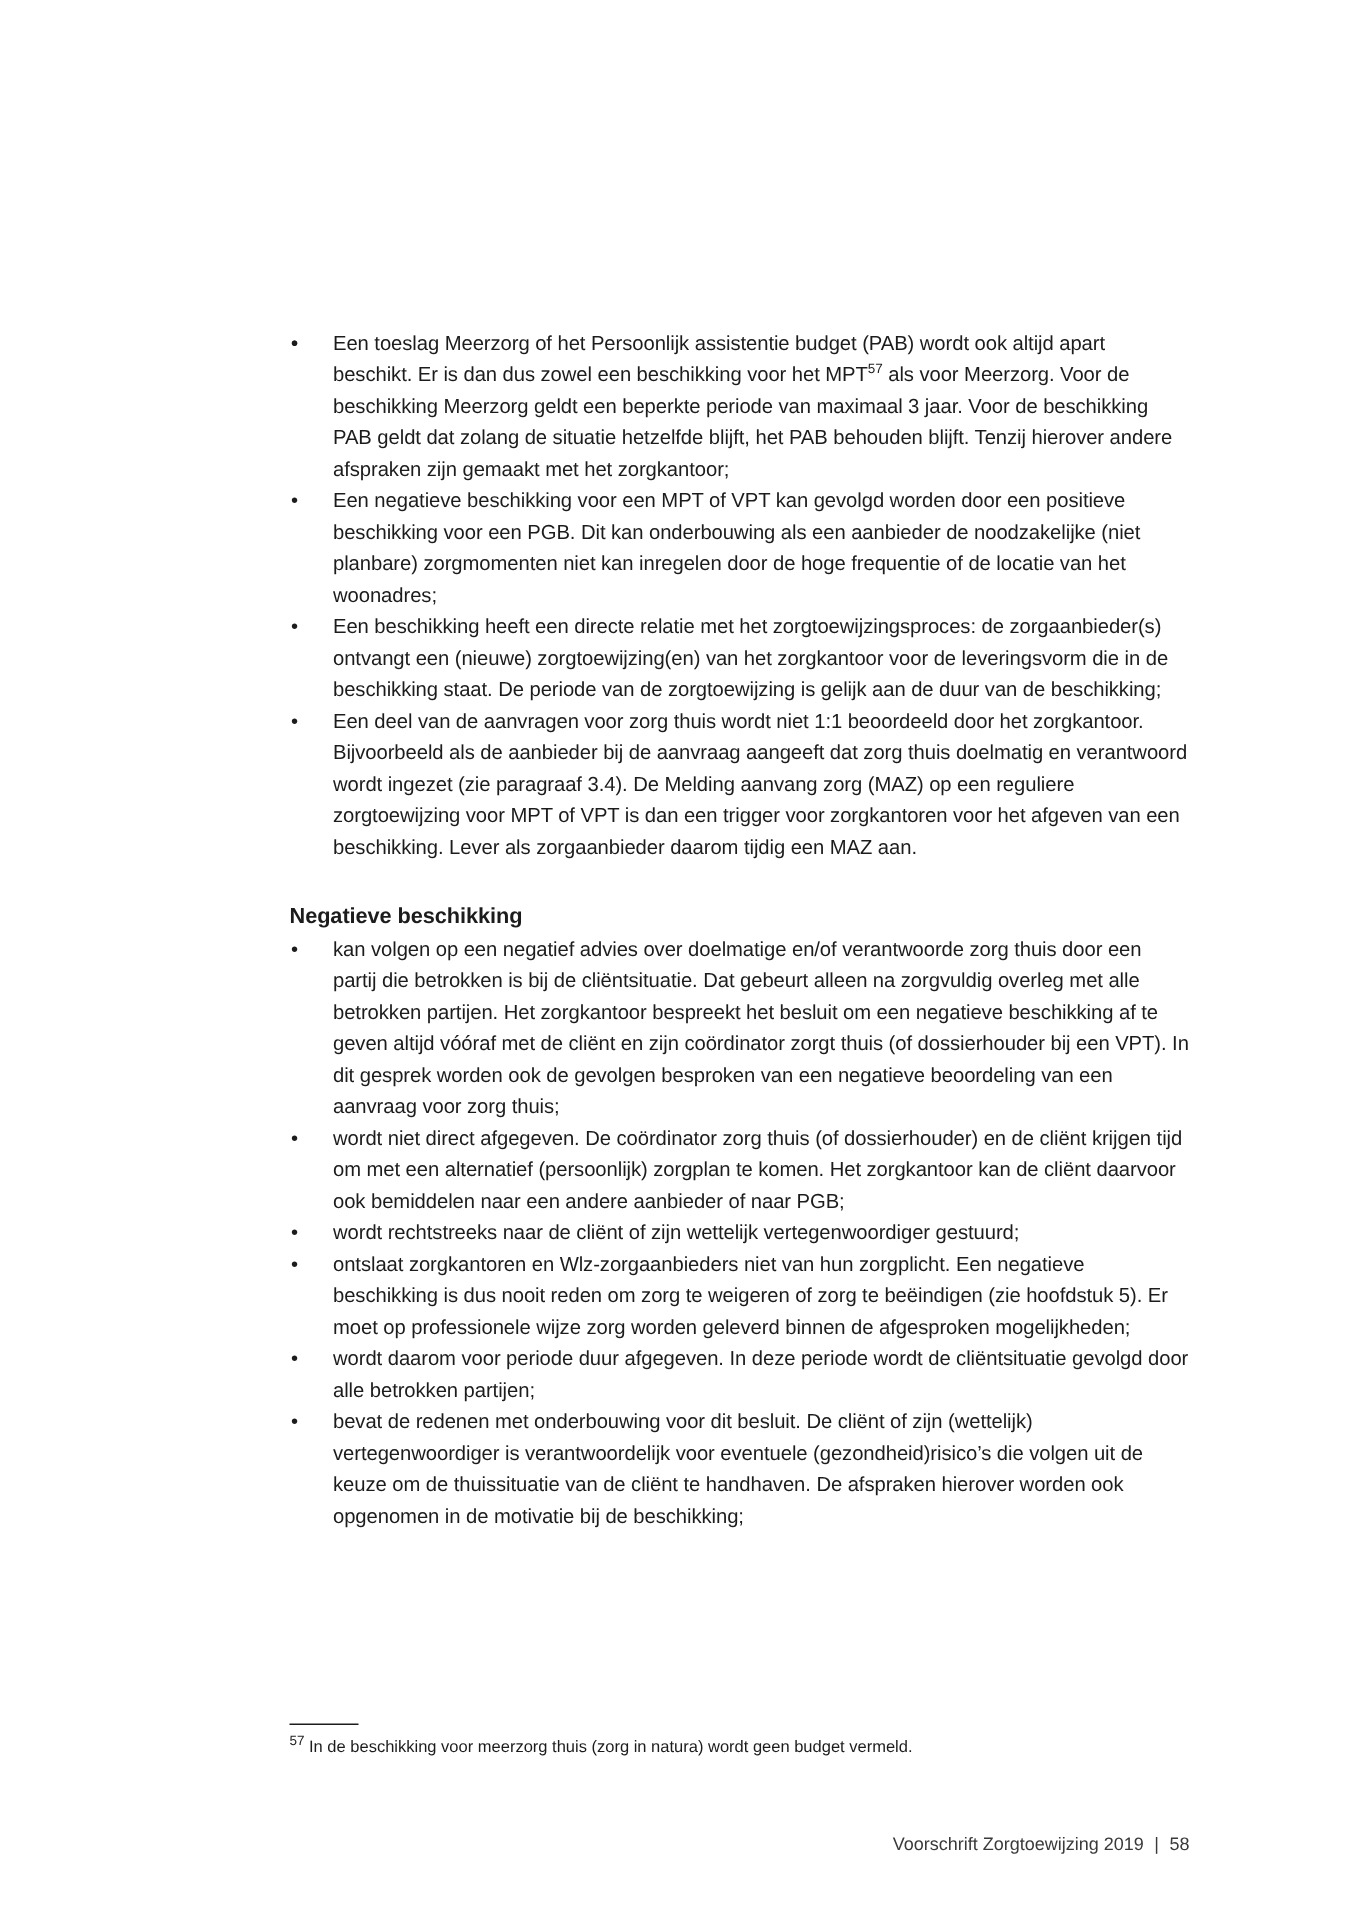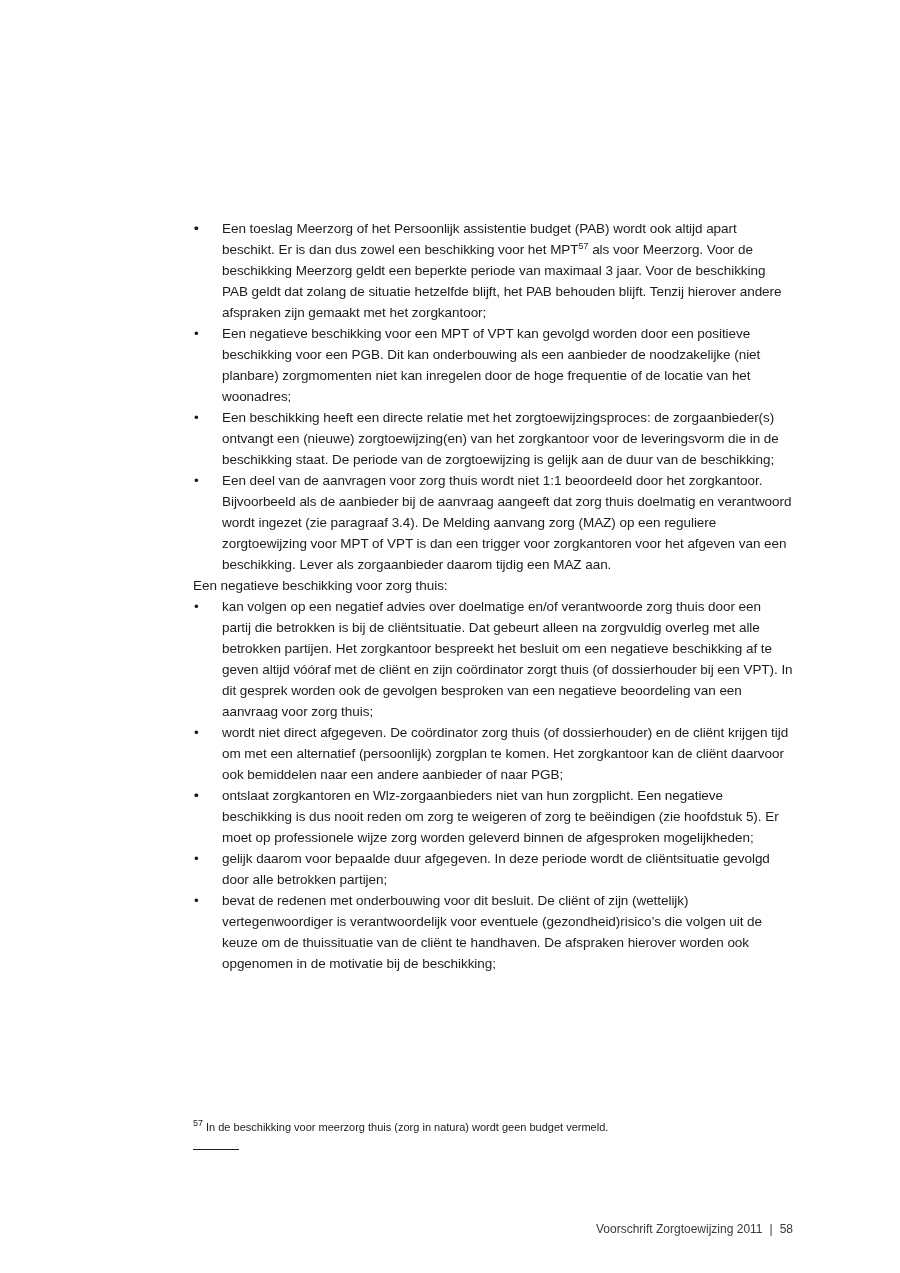--- a/index.html
+++ b/index.html
@@ -61,21 +61,21 @@
   .footnote-sep {
     position: absolute;
     left: 193px;
     top: 1149px;
     width: 46px;
     border-top: 1.4px solid #1c1c1c;
   }
   .footnote {
     position: absolute;
     left: 193px;
-    top: 1120px;
+    top: 1158px;
     width: 600px;
     font-size: 11px;
     line-height: 15px;
     color: #1c1c1c;
   }
   .footnote .fn-text {
     margin-left: 3px;
   }
   .footer {
     position: absolute;
@@ -111,53 +111,54 @@
       <li>
         <span class="bullet-dot">•</span>
         <span>Een beschikking heeft een directe relatie met het zorgtoewijzingsproces: de zorgaanbieder(s) ontvangt een (nieuwe) zorgtoewijzing(en) van het zorgkantoor voor de leveringsvorm die in de beschikking staat. De periode van de zorgtoewijzing is gelijk aan de duur van de beschikking;</span>
       </li>
       <li>
         <span class="bullet-dot">•</span>
         <span>Een deel van de aanvragen voor zorg thuis wordt niet 1:1 beoordeeld door het zorgkantoor. Bijvoorbeeld als de aanbieder bij de aanvraag aangeeft dat zorg thuis doelmatig en verantwoord wordt ingezet (zie paragraaf 3.4). De Melding aanvang zorg (MAZ) op een reguliere zorgtoewijzing voor MPT of VPT is dan een trigger voor zorgkantoren voor het afgeven van een beschikking. Lever als zorgaanbieder daarom tijdig een MAZ aan.</span>
       </li>
     </ul>
 
-    <p class="intro">Een negatieve beschikking voor zorg thuis:</p>
+    <h2 class="section-heading">Negatieve beschikking</h2>
 
     <ul class="bullets">
       <li>
         <span class="bullet-dot">•</span>
         <span>kan volgen op een negatief advies over doelmatige en/of verantwoorde zorg thuis door een partij die betrokken is bij de cliëntsituatie. Dat gebeurt alleen na zorgvuldig overleg met alle betrokken partijen. Het zorgkantoor bespreekt het besluit om een negatieve beschikking af te geven altijd vóóraf met de cliënt en zijn coördinator zorgt thuis (of dossierhouder bij een VPT). In dit gesprek worden ook de gevolgen besproken van een negatieve beoordeling van een aanvraag voor zorg thuis;</span>
       </li>
       <li>
         <span class="bullet-dot">•</span>
         <span>wordt niet direct afgegeven. De coördinator zorg thuis (of dossierhouder) en de cliënt krijgen tijd om met een alternatief (persoonlijk) zorgplan te komen. Het zorgkantoor kan de cliënt daarvoor ook bemiddelen naar een andere aanbieder of naar PGB;</span>
       </li>
       <li>
         <span class="bullet-dot">•</span>
+        <span>wordt rechtstreeks naar de cliënt of zijn wettelijk vertegenwoordiger gestuurd;</span>
       </li>
       <li>
         <span class="bullet-dot">•</span>
         <span>ontslaat zorgkantoren en Wlz-zorgaanbieders niet van hun zorgplicht. Een negatieve beschikking is dus nooit reden om zorg te weigeren of zorg te beëindigen (zie hoofdstuk 5). Er moet op professionele wijze zorg worden geleverd binnen de afgesproken mogelijkheden;</span>
       </li>
       <li>
         <span class="bullet-dot">•</span>
-        <span>gelijk daarom voor bepaalde duur afgegeven. In deze periode wordt de cliëntsituatie gevolgd door alle betrokken partijen;</span>
+        <span>wordt daarom voor periode duur afgegeven. In deze periode wordt de cliëntsituatie gevolgd door alle betrokken partijen;</span>
       </li>
       <li>
         <span class="bullet-dot">•</span>
         <span>bevat de redenen met onderbouwing voor dit besluit. De cliënt of zijn (wettelijk) vertegenwoordiger is verantwoordelijk voor eventuele (gezondheid)risico’s die volgen uit de keuze om de thuissituatie van de cliënt te handhaven. De afspraken hierover worden ook opgenomen in de motivatie bij de beschikking;</span>
       </li>
     </ul>
 
   </div>
 
   <div class="footnote-sep"></div>
 
   <div class="footnote">
     <sup class="fn-ref">57</sup><span class="fn-text">In de beschikking voor meerzorg thuis (zorg in natura) wordt geen budget vermeld.</span>
   </div>
 
   <div class="footer">
-    <span>Voorschrift Zorgtoewijzing 2011</span><span class="sep">|</span><span>58</span>
+    <span>Voorschrift Zorgtoewijzing 2019</span><span class="sep">|</span><span>58</span>
   </div>
 
 </div>
 
 </body></html>

